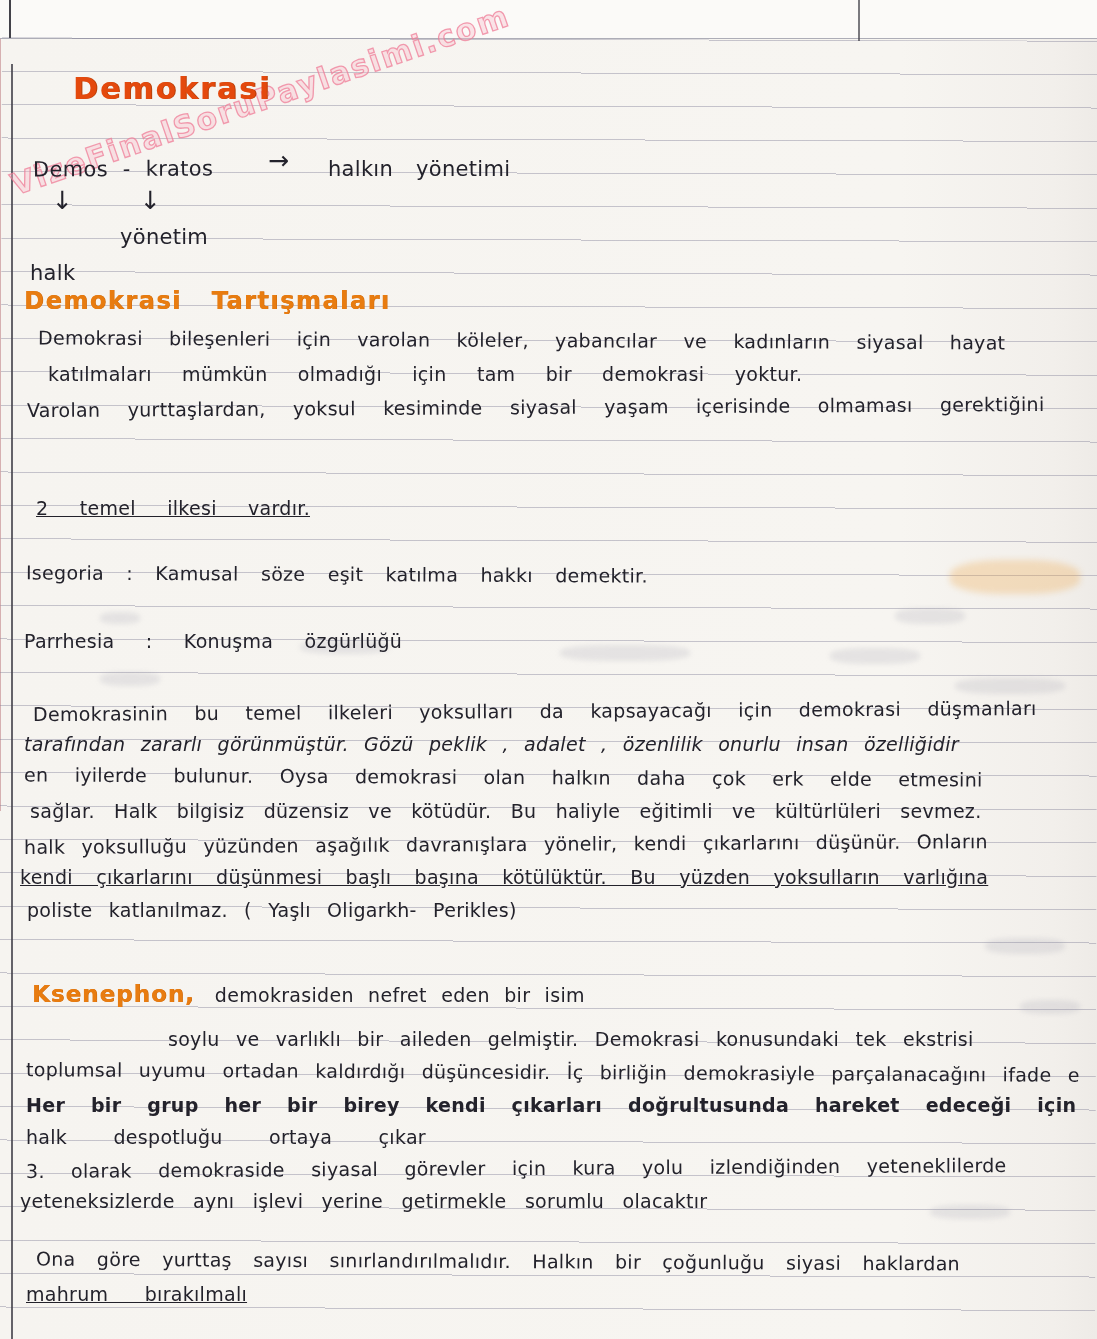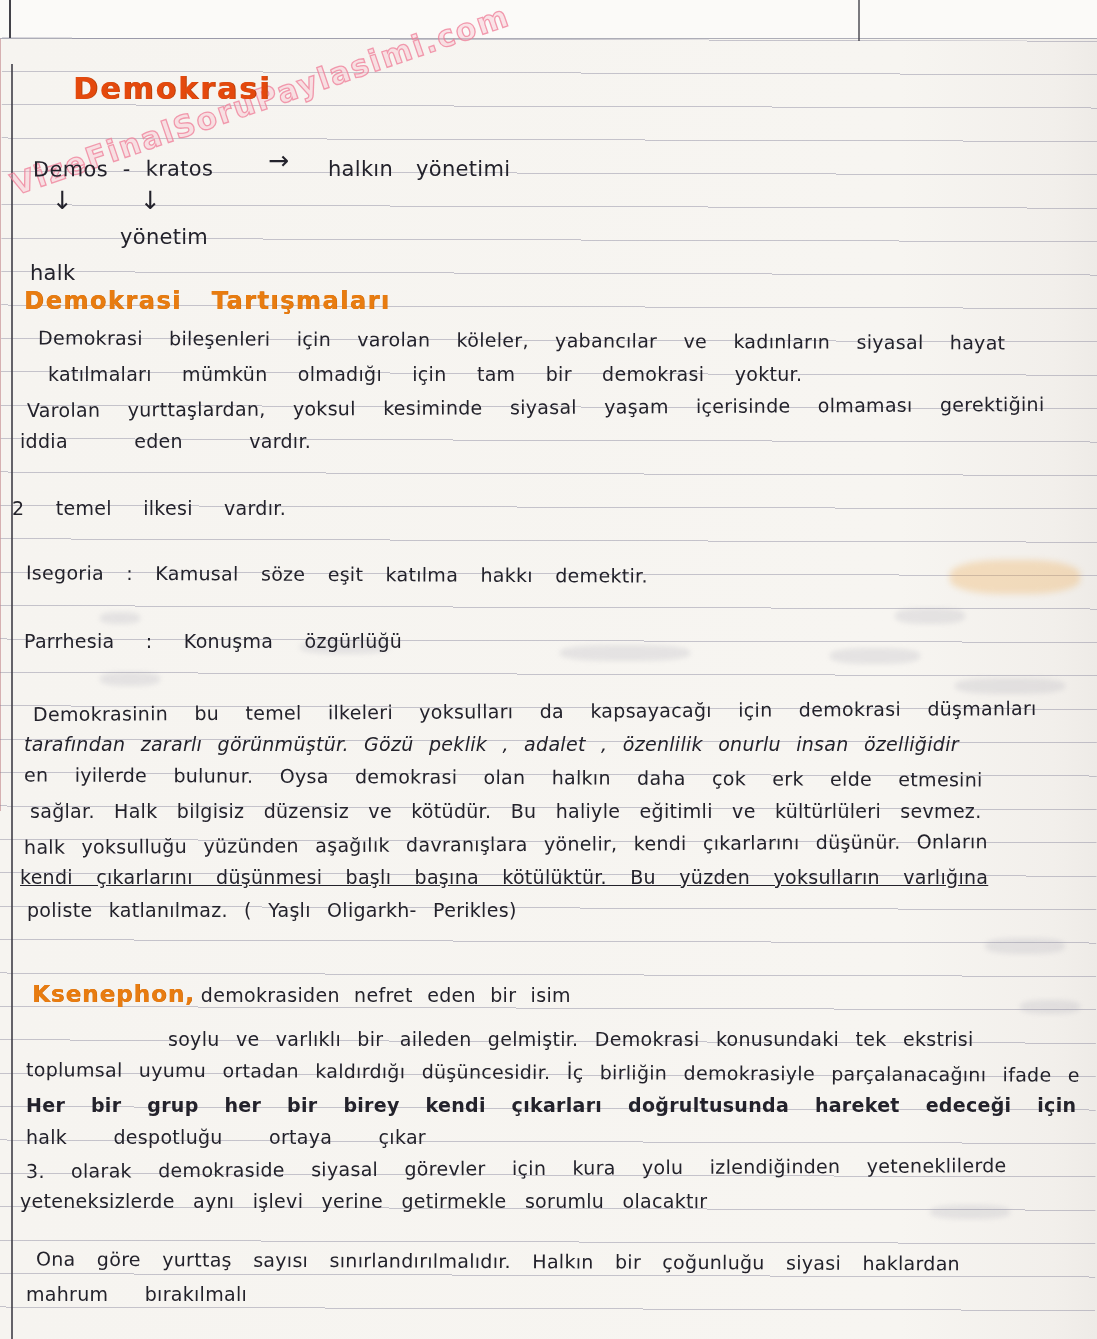--- a/index.html
+++ b/index.html
@@ -67,38 +67,37 @@
   <div class="hl big" style="left:328px;top:156px;word-spacing:16px;">halkın yönetimi</div>
   <div class="hl arrow" style="left:52px;top:188px;">↓</div>
   <div class="hl arrow" style="left:140px;top:188px;">↓</div>
   <div class="hl big" style="left:30px;top:224px;margin-top:36px;">halk</div>
   <div class="hl big" style="left:120px;top:224px;">yönetim</div>
 
   <div class="hl h-sub" style="left:24px;top:287px;word-spacing:20px;">Demokrasi Tartışmaları</div>
   <div class="hl r2" style="left:38px;top:327px;word-spacing:20px;">Demokrasi bileşenleri için varolan köleler, yabancılar ve kadınların siyasal hayat</div>
   <div class="hl" style="left:24px;top:361px;word-spacing:24px;margin-left:24px;">katılmaları mümkün olmadığı için tam bir demokrasi yoktur.</div>
   <div class="hl r1" style="left:27px;top:394px;word-spacing:21px;">Varolan yurttaşlardan, yoksul kesiminde siyasal yaşam içerisinde olmaması gerektiğini</div>
-  <div class="hl" style="left:20px;top:428px;word-spacing:60px;">iddia eden vardır.</div>
 
-  <div class="hl" style="left:12px;top:495px;word-spacing:25px;">2 temel ilkesi vardır.</div>
+  <div class="hl" style="left:36px;top:495px;word-spacing:25px;text-decoration:underline;">2 temel ilkesi vardır.</div>
   <div class="hl r2" style="left:26px;top:561px;word-spacing:16px;">Isegoria : Kamusal söze eşit katılma hakkı demektir.</div>
   <div class="hl" style="left:24px;top:628px;word-spacing:25px;">Parrhesia : Konuşma özgürlüğü</div>
 
   <div class="hl r1" style="left:33px;top:698px;word-spacing:20px;">Demokrasinin bu temel ilkeleri yoksulları da kapsayacağı için demokrasi düşmanları</div>
   <div class="hl" style="left:24px;top:731px;word-spacing:9px;font-style:italic;">tarafından zararlı görünmüştür. Gözü peklik , adalet , özenlilik onurlu insan özelliğidir</div>
   <div class="hl r2" style="left:24px;top:764px;word-spacing:20px;">en iyilerde bulunur. Oysa demokrasi olan halkın daha çok erk elde etmesini</div>
   <div class="hl" style="left:30px;top:798px;word-spacing:13px;">sağlar. Halk bilgisiz düzensiz ve kötüdür. Bu haliyle eğitimli ve kültürlüleri sevmez.</div>
   <div class="hl r1" style="left:24px;top:831px;word-spacing:10px;">halk yoksulluğu yüzünden aşağılık davranışlara yönelir, kendi çıkarlarını düşünür. Onların</div>
   <div class="hl" style="left:20px;top:864px;word-spacing:17px;text-decoration:underline;">kendi çıkarlarını düşünmesi başlı başına kötülüktür. Bu yüzden yoksulların varlığına</div>
   <div class="hl" style="left:27px;top:897px;word-spacing:10px;">poliste katlanılmaz. ( Yaşlı Oligarkh- Perikles)</div>
 
-  <div class="hl" style="left:32px;top:981px;"><span class="h-ks">Ksenephon,</span><span style="word-spacing:8px;margin-left:6px;">demokrasiden nefret eden bir isim</span></div>
+  <div class="hl" style="left:32px;top:981px;"><span class="h-ks">Ksenephon,</span><span style="word-spacing:8px;margin-left:20px;">demokrasiden nefret eden bir isim</span></div>
   <div class="hl" style="left:168px;top:1026px;word-spacing:10px;">soylu ve varlıklı bir aileden gelmiştir. Demokrasi konusundaki tek ekstrisi</div>
   <div class="hl r2" style="left:26px;top:1059px;word-spacing:10px;">toplumsal uyumu ortadan kaldırdığı düşüncesidir. İç birliğin demokrasiyle parçalanacağını ifade e</div>
   <div class="hl" style="left:26px;top:1092px;word-spacing:19px;font-weight:bold;">Her bir grup her bir birey kendi çıkarları doğrultusunda hareket edeceği için</div>
   <div class="hl" style="left:26px;top:1124px;word-spacing:40px;">halk despotluğu ortaya çıkar</div>
   <div class="hl r1" style="left:26px;top:1155px;word-spacing:20px;">3. olarak demokraside siyasal görevler için kura yolu izlendiğinden yeteneklilerde</div>
   <div class="hl" style="left:20px;top:1188px;word-spacing:12px;">yeteneksizlerde aynı işlevi yerine getirmekle sorumlu olacaktır</div>
 
   <div class="hl r2" style="left:36px;top:1248px;word-spacing:15px;">Ona göre yurttaş sayısı sınırlandırılmalıdır. Halkın bir çoğunluğu siyasi haklardan</div>
-  <div class="hl" style="left:26px;top:1281px;word-spacing:30px;">mahrum bırakılmalı</div>
+  <div class="hl" style="left:26px;top:1281px;word-spacing:30px;text-decoration:underline;">mahrum bırakılmalı</div>
 
 </div>
 
 </body></html>

